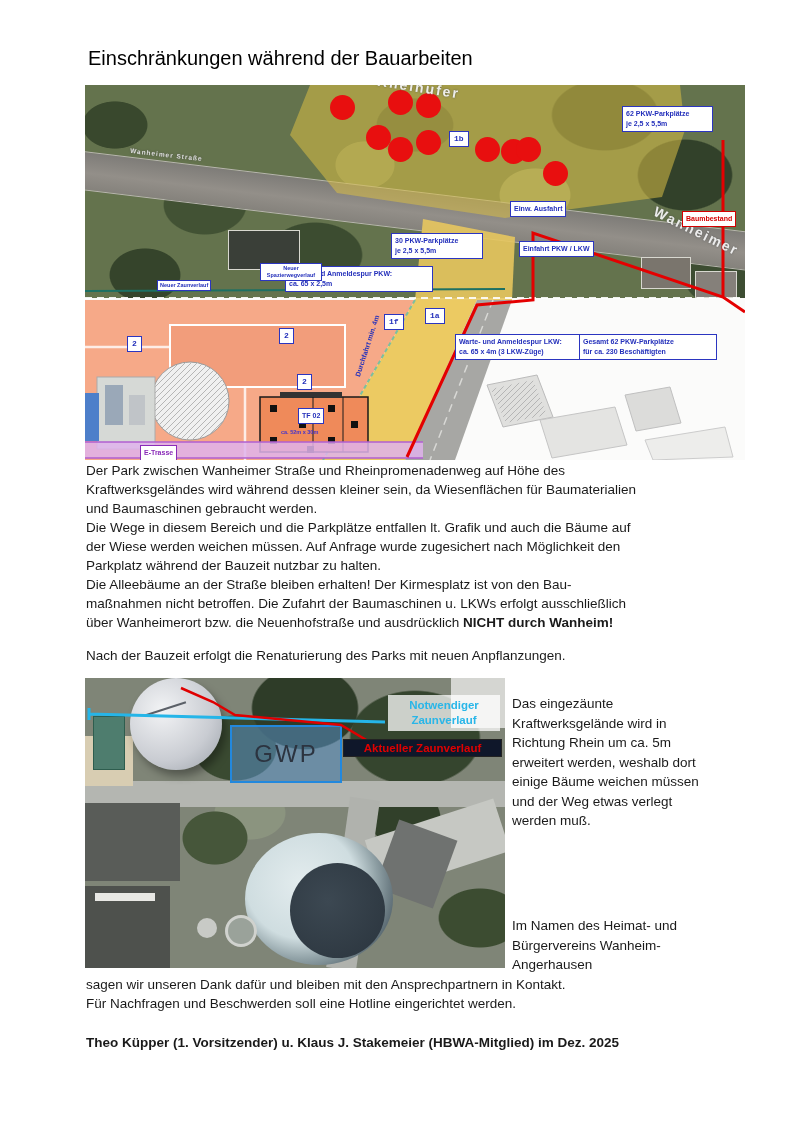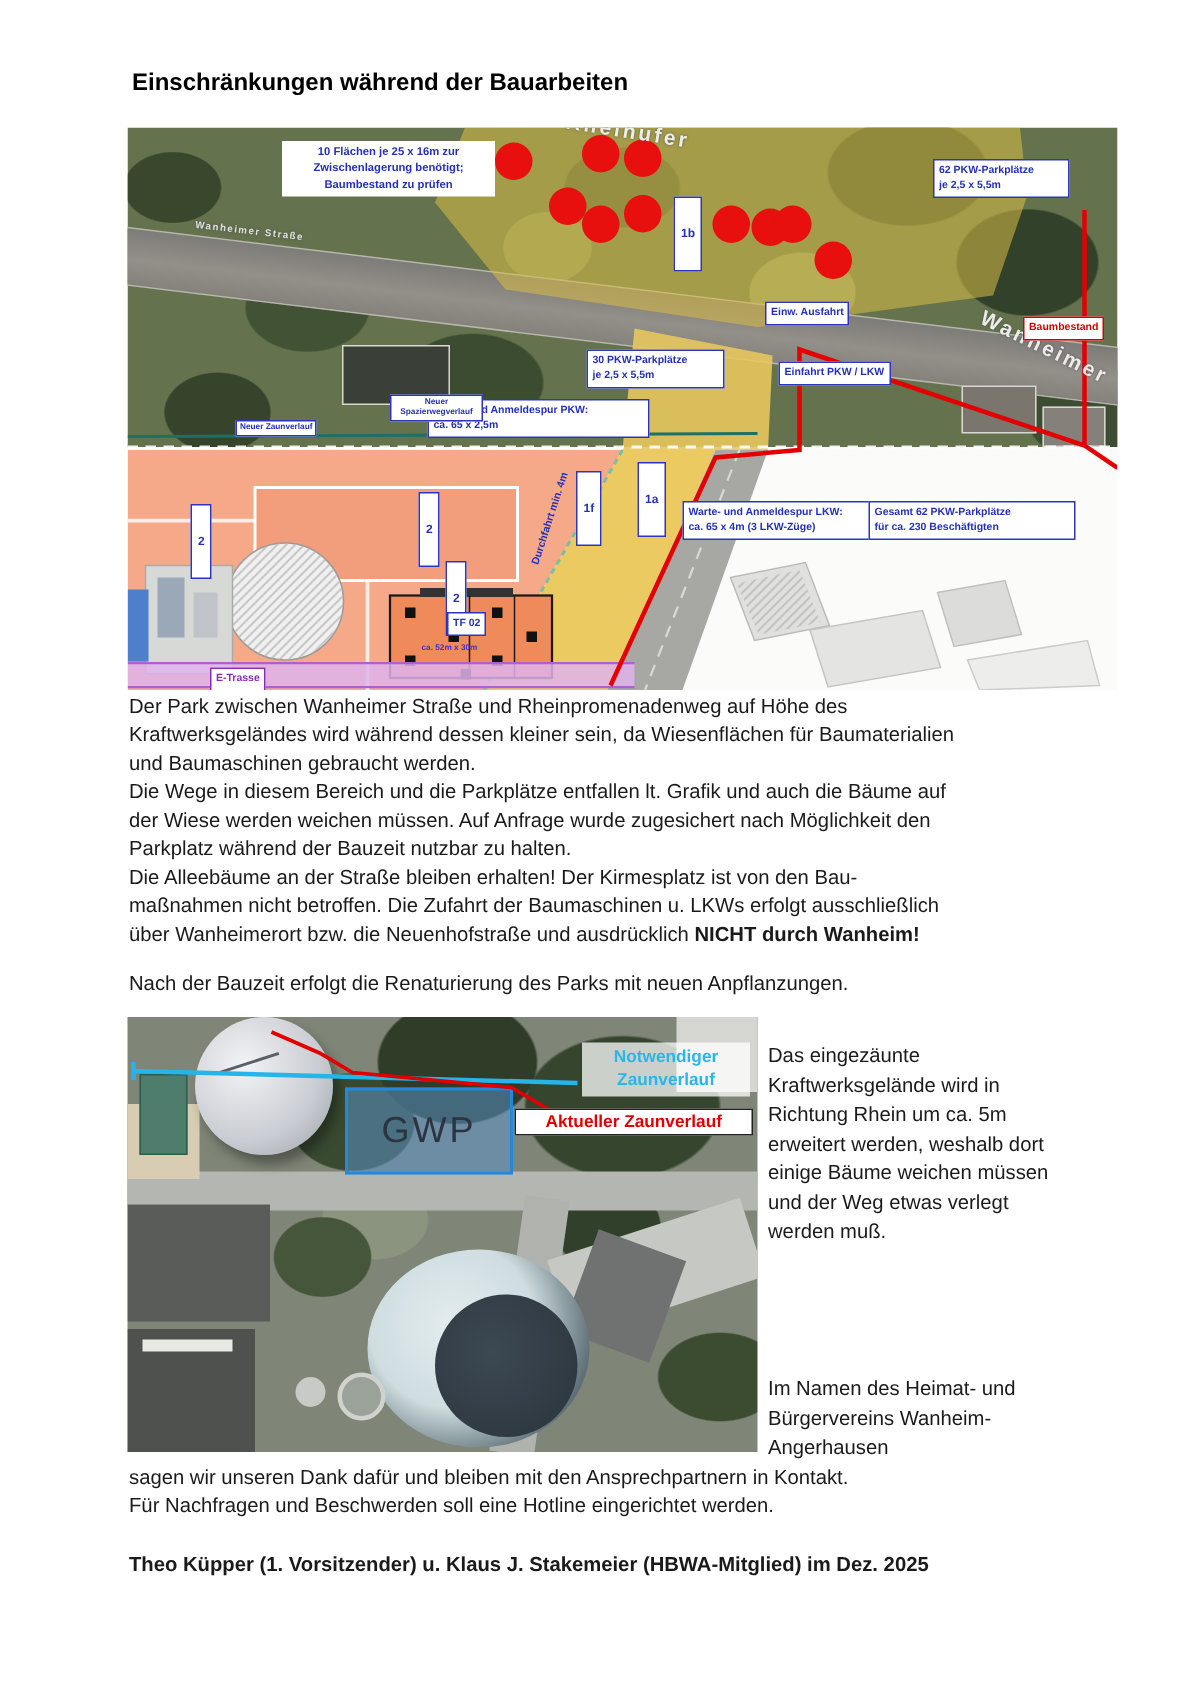--- a/index.html
+++ b/index.html
@@ -1,18 +1,18 @@
 <!DOCTYPE html>
 <html><head>
 <meta charset="utf-8">
 <style>
   html,body{margin:0;padding:0;background:#ffffff;}
   .page{position:relative;width:794px;height:1123px;background:#fff;overflow:hidden;
         font-family:"Liberation Sans",sans-serif;color:#1a1a1a;}
-  .h1{position:absolute;left:88px;top:47px;font-size:16px;font-weight:bold;color:#000;}
+  .h1{position:absolute;left:88px;top:47px;font-size:20px;font-weight:normal;color:#000;}
   .para{position:absolute;left:86px;width:672px;font-size:13.5px;line-height:19px;white-space:pre-line;}
   .sidecol{position:absolute;left:512px;width:244px;font-size:13.5px;line-height:19.5px;white-space:pre-line;}
   .b{font-weight:bold;}
 
   
   .map1{position:absolute;left:85px;top:85px;width:660px;height:375px;overflow:hidden;background:#fbfbfa;}
   .m1-photo{position:absolute;left:0;top:0;width:660px;height:213px;z-index:1;background-color:#64734d;
     background-image:
       radial-gradient(55px 40px at 30px 40px,#39482d 0 58%,transparent 60%),
       radial-gradient(70px 50px at 120px 120px,#425234 0 58%,transparent 60%),
@@ -29,21 +29,21 @@
     border-top:1px solid #b9b6b0;border-bottom:1px solid #b9b6b0;}
   .m1-park{position:absolute;left:0;top:0;width:660px;height:213px;z-index:3;background:rgba(216,190,70,0.55);
     clip-path:polygon(225px 0px,595px 0px,600px 45px,577px 112px,420px 133px,252px 108px,205px 50px);}
   .m1-bldg{position:absolute;z-index:2;background:#3a3f38;border:1px solid #d8d8d0;}
   .tree{position:absolute;width:25px;height:25px;border-radius:50%;background:#e80f0f;z-index:4;}
   .m1-svg{position:absolute;left:0;top:0;z-index:5;}
   .lbl{position:absolute;z-index:10;background:#fff;border:1px solid #2b35c0;color:#2430bb;
        font-weight:bold;font-size:7px;line-height:1.45;text-align:center;white-space:pre-line;padding:2px 3px;}
   .lbl.noborder{border:none;}
   .lbl.red{color:#d50000;border-color:#d50000;}
-  .lbl.num{padding:18px 4px;font-size:8px;}
+  .lbl.num{padding:1px 4px;font-size:8px;font-family:Liberation Mono, monospace;}
   .lbl.sm{font-size:5.5px;padding:1px 2px;line-height:1.3;}
   .lbl.purple{color:#8a2bb8;border-color:#8a2bb8;}
   .lbl.freetext{background:transparent;border:none;padding:0;}
   .street{position:absolute;z-index:9;color:rgba(255,255,255,0.88);font-weight:bold;letter-spacing:2px;
           text-shadow:0 0 2px rgba(80,80,80,0.9);}
 
   
   .map2{position:absolute;left:85px;top:678px;width:420px;height:290px;overflow:hidden;background:#7f8577;}
   .m2-base{position:absolute;inset:0;z-index:1;
     background-image:
@@ -54,21 +54,21 @@
       radial-gradient(55px 45px at 130px 160px,#46563a 0 58%,transparent 60%),
       radial-gradient(70px 50px at 395px 240px,#3c4c31 0 58%,transparent 60%),
       radial-gradient(60px 45px at 165px 135px,#8b947f 0 58%,transparent 60%);}
   .m2-shape{position:absolute;z-index:2;}
   .m2-svg{position:absolute;left:0;top:0;z-index:6;}
   .gwp-box{position:absolute;left:145px;top:47px;width:108px;height:54px;z-index:5;
     background:rgba(90,150,210,0.5);border:2px solid #2288dd;display:flex;align-items:center;justify-content:center;
     font-size:24px;letter-spacing:2px;color:#2c3440;}
   .m2-lbl-new{position:absolute;left:303px;top:17px;width:112px;z-index:10;background:rgba(255,255,255,0.75);
     color:#29b6e8;font-weight:bold;font-size:11.5px;line-height:1.3;text-align:center;padding:3px 0;white-space:pre-line;}
-  .m2-lbl-cur{position:absolute;left:258px;top:61px;width:157px;z-index:10;background:#ffffff;border:1px solid #222;
+  .m2-lbl-cur{position:absolute;left:258px;top:61px;width:157px;z-index:10;background:#0f172a;border:1px solid #222;
     color:#e00000;font-weight:bold;font-size:11.5px;text-align:center;padding:2px 0;}
 </style>
 </head>
 <body>
 
 <div class="page">
 
   <div class="h1">Einschränkungen während der Bauarbeiten</div>
 
   <div class="map1">
@@ -147,23 +147,20 @@
 
       <line x1="0" y1="206" x2="420" y2="204" stroke="#1d7063" stroke-width="2"></line>
 
       <path d="M638,55 L638,212 M660,227 L638,212 L448,148 L448,215 L392,220 L322,372" stroke="#e40000" stroke-width="3" fill="none"></path>
     </svg>
 
     <div class="street" style="left:292px;top:-6px;font-size:14px;transform:rotate(9deg);">Rheinufer</div>
     <div class="street" style="left:45px;top:66px;font-size:6.5px;letter-spacing:1px;transform:rotate(6.5deg);color:rgba(235,235,235,0.9);">Wanheimer Straße</div>
     <div class="street" style="left:565px;top:138px;font-size:14px;transform:rotate(26deg);">Wanheimer</div>
 
-    <div class="lbl noborder" style="left:103px;top:9px;width:136px;font-size:7.5px;">10 Flächen je 25 x 16m zur
-Zwischenlagerung benötigt;
-Baumbestand zu prüfen</div>
     <div class="lbl" style="left:537px;top:21px;width:83px;text-align:left;">62 PKW-Parkplätze
 je 2,5 x 5,5m</div>
     <div class="lbl num" style="left:364px;top:46px;">1b</div>
     <div class="lbl" style="left:425px;top:116px;">Einw. Ausfahrt</div>
     <div class="lbl red" style="left:597px;top:126px;">Baumbestand</div>
     <div class="lbl" style="left:306px;top:148px;width:84px;text-align:left;">30 PKW-Parkplätze
 je 2,5 x 5,5m</div>
     <div class="lbl" style="left:434px;top:156px;">Einfahrt PKW / LKW</div>
     <div class="lbl" style="left:200px;top:181px;width:140px;text-align:left;">Warte- und Anmeldespur PKW:
 ca. 65 x 2,5m</div>

